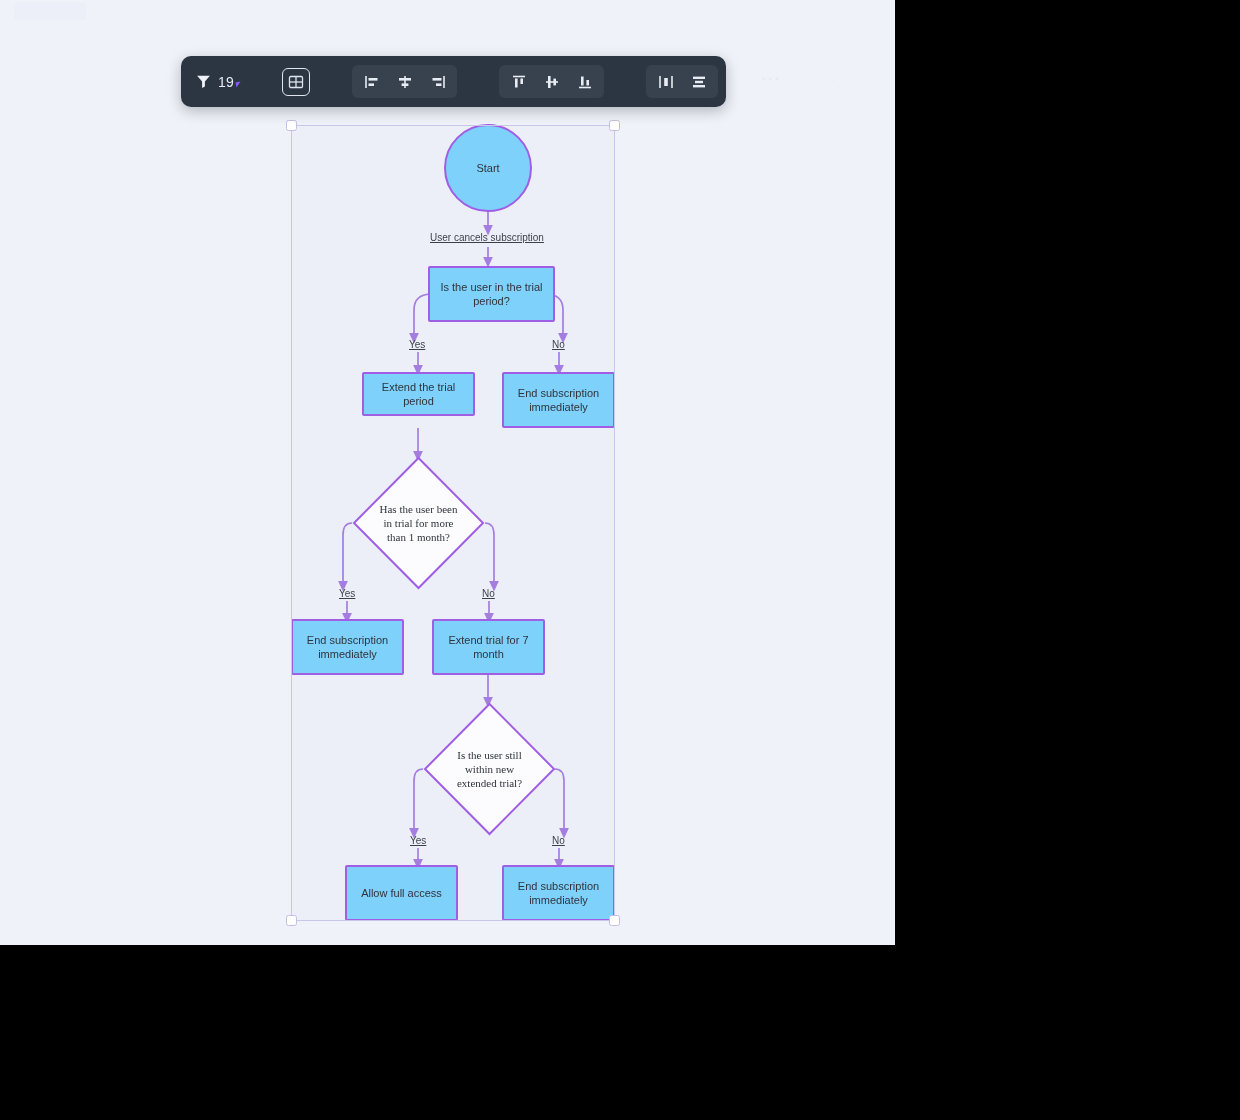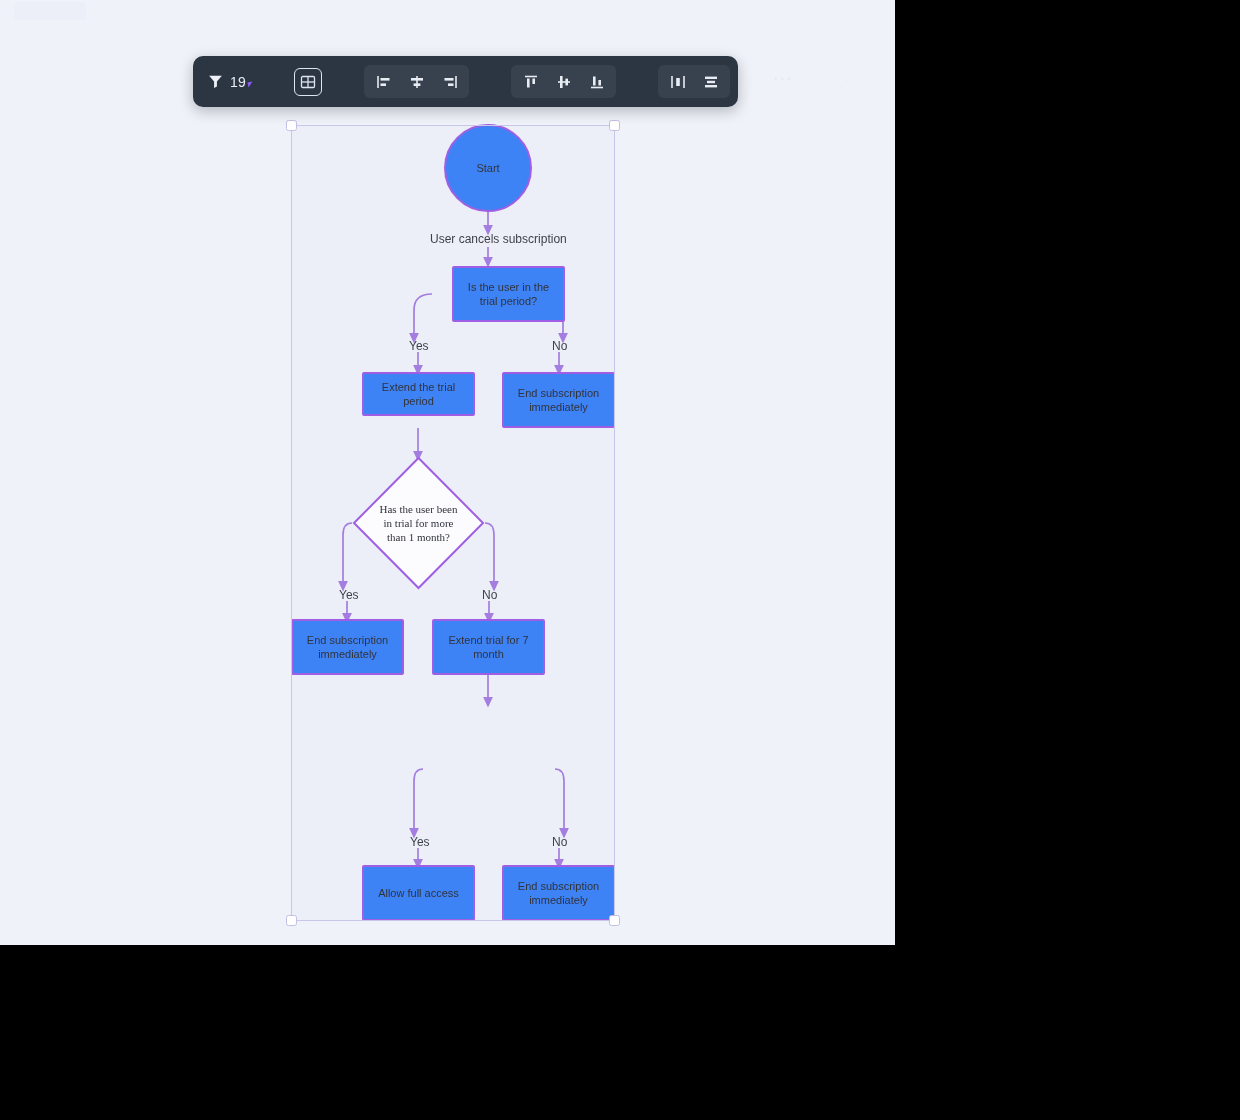--- a/index.html
+++ b/index.html
@@ -29,21 +29,20 @@
   
   #toolbar {
     position: absolute; left: 181px; top: 56px;
     width: 545px; height: 51px;
     background: #2c3643;
     border-radius: 10px;
     display: flex; align-items: center;
     padding: 0 10px;
     gap: 12px;
     box-shadow: 0 4px 14px rgba(20,28,40,.28);
-    margin-left: 12px;
   }
   .tb-group {
     display: flex; align-items: center;
     height: 33px;
     border-radius: 6px;
     padding: 0 3px;
   }
   .tb-group.pill { background: #38424f; }
   .tb-btn {
     width: 33px; height: 33px;
@@ -99,21 +98,21 @@
   }
   .handle.tl { left: -6px; top: -6px; }
   .handle.tr { right: -6px; top: -6px; }
   .handle.bl { left: -6px; bottom: -6px; }
   .handle.br { right: -6px; bottom: -6px; }
 
   
   #flow { position: absolute; left: 0; top: 0; width: 895px; height: 945px; }
   .node {
     position: absolute;
-    background: #3b82f6;
+    background: #7dd3fc;
     border: 2px solid #a05ce6;
     display: flex; align-items: center; justify-content: center;
     text-align: center;
     color: #2d2f36;
     font-size: 11px;
     line-height: 14px;
     padding: 4px 6px;
     cursor: pointer;
   }
   .node.circle { border-radius: 50%; }
@@ -123,23 +122,24 @@
   .diamond-label {
     position: absolute; left: 0; top: 0;
     width: 100%; height: 100%;
     display: flex; align-items: center; justify-content: center;
     text-align: center;
     color: #2d2f36; font-size: 11px; line-height: 14px;
   }
   .edge-label {
     position: absolute;
     color: #3a3d45;
-    font-size: 12px;
+    font-size: 10px;
     white-space: nowrap;
     user-select: none;
+    text-decoration: underline;
   }
 </style>
 </head>
 <body>
 
 <div id="root">
 
   <div id="canvas">
 
     <div id="watermark"></div>
@@ -182,21 +182,21 @@
           <path d="M559,848 L559,864"></path>
         </g>
       </svg>
 
       <div class="node circle" style="left:444px;top:124px;width:88px;height:88px">
         <span>Start</span>
       </div>
 
       <div class="edge-label" style="left:430px;top:232px">User cancels subscription</div>
 
-      <div class="node rect" style="left:452px;top:266px;width:113px;height:56px">
+      <div class="node rect" style="left:428px;top:266px;width:127px;height:56px">
         <span>Is the user in the trial period?</span>
       </div>
 
       <div class="edge-label" style="left:409px;top:339px">Yes</div>
       <div class="edge-label" style="left:552px;top:339px">No</div>
 
       <div class="node rect" style="left:362px;top:372px;width:113px;height:44px">
         <span>Extend the trial period</span>
       </div>
 
@@ -215,25 +215,31 @@
       <div class="edge-label" style="left:482px;top:588px">No</div>
 
       <div class="node rect" style="left:291px;top:619px;width:113px;height:56px">
         <span>End subscription immediately</span>
       </div>
 
       <div class="node rect" style="left:432px;top:619px;width:113px;height:56px">
         <span>Extend trial for 7 month</span>
       </div>
 
+      <div class="diamond-wrap" style="left:423px;top:702px;width:133px;height:134px">
+        <svg width="133" height="134">
+          <polygon points="66.5,2 131,67 66.5,132 2,67" fill="#ffffff" stroke="#a05ce6" stroke-width="2"></polygon>
+        </svg>
+        <div class="diamond-label" style="padding:0 28px">Is the user still within new extended trial?</div>
+      </div>
 
       <div class="edge-label" style="left:410px;top:835px">Yes</div>
       <div class="edge-label" style="left:552px;top:835px">No</div>
 
-      <div class="node rect" style="left:362px;top:865px;width:113px;height:56px">
+      <div class="node rect" style="left:345px;top:865px;width:113px;height:56px">
         <span>Allow full access</span>
       </div>
 
       <div class="node rect" style="left:502px;top:865px;width:113px;height:56px">
         <span>End subscription immediately</span>
       </div>
     </div>
 
     <div id="selection">
       <div class="handle tl"></div>

